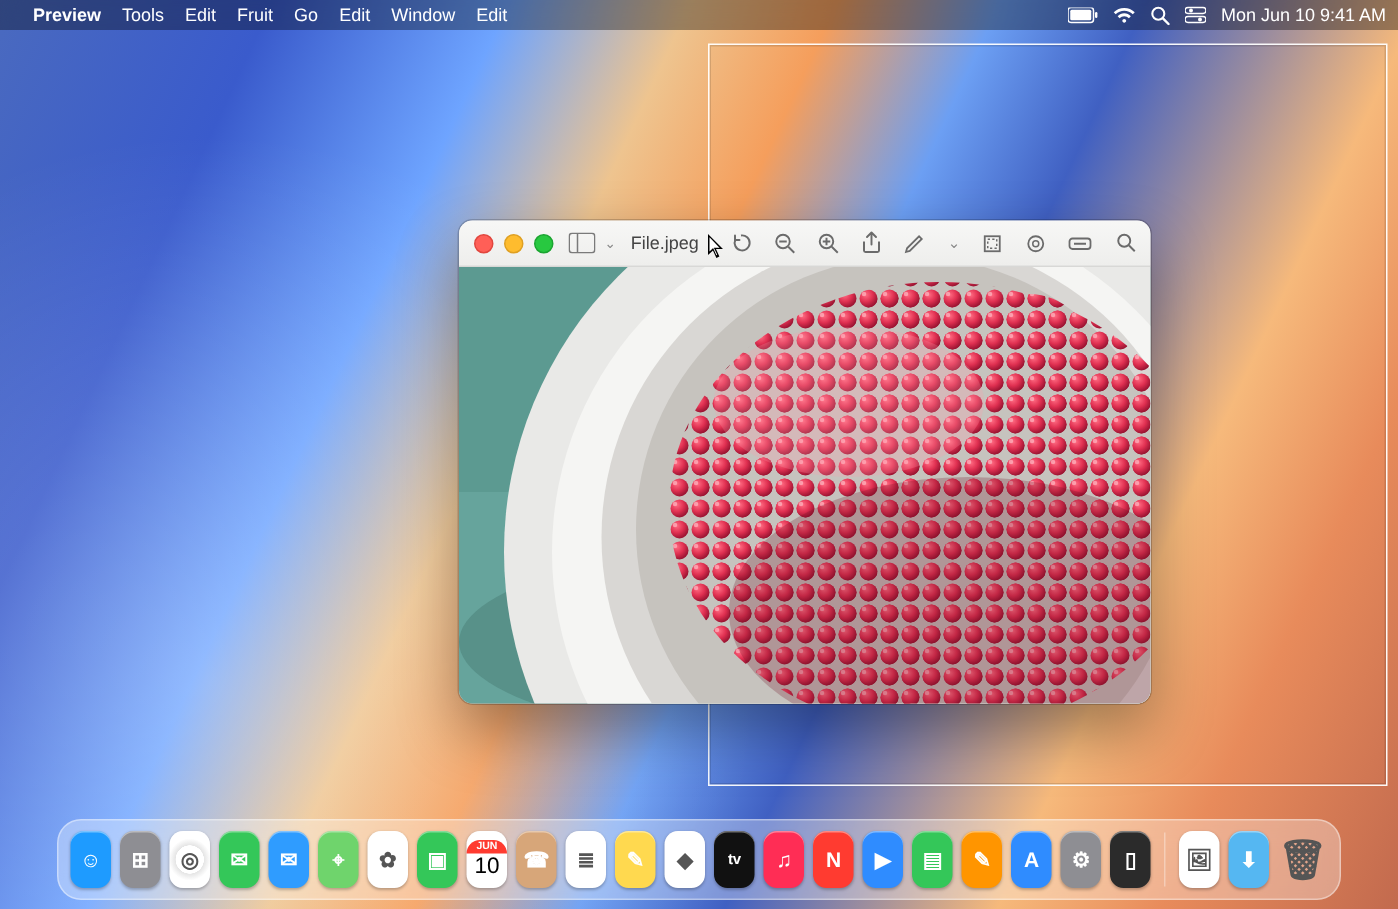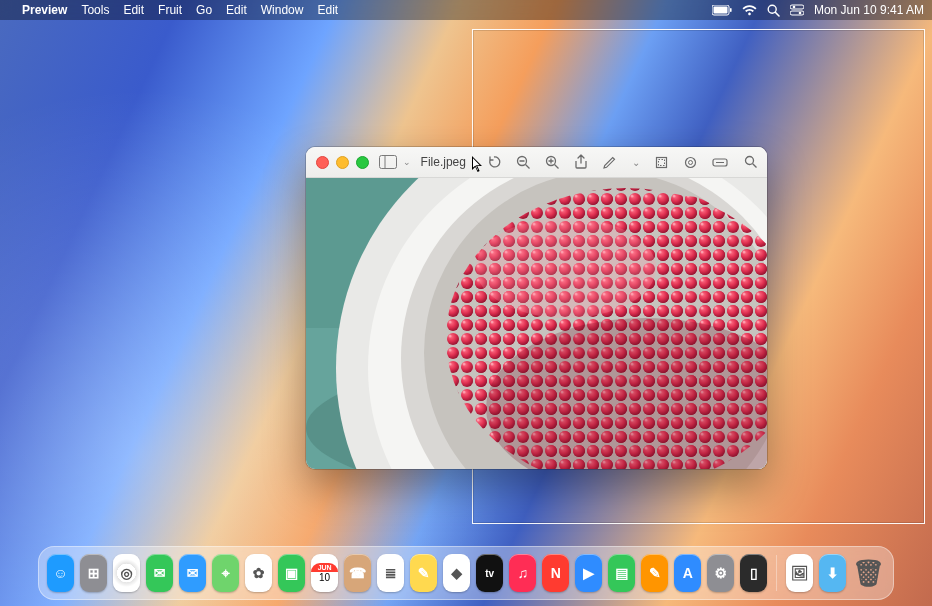--- a/index.html
+++ b/index.html
@@ -219,21 +219,21 @@
       <div class="app" style="background: rgb(30, 155, 255);">☺</div>
       <div class="app" style="background: rgb(142, 142, 147);">⊞</div>
       <div class="app" style="background: radial-gradient(circle, rgb(255, 255, 255) 40%, rgb(229, 229, 229) 41%, rgb(255, 255, 255) 60%); color: rgb(85, 85, 85);">◎</div>
       <div class="app" style="background: rgb(52, 199, 89);">✉</div>
       <div class="app" style="background: rgb(47, 156, 255);">✉</div>
       <div class="app" style="background: rgb(111, 212, 108);">⌖</div>
       <div class="app" style="background: rgb(255, 255, 255); color: rgb(85, 85, 85);">✿</div>
       <div class="app" style="background: rgb(52, 199, 89);">▣</div>
       <div class="app" style="background: rgb(255, 255, 255); flex-direction: column; color: rgb(0, 0, 0);">
         <div style="background:#ff3b30;color:#fff;font-size:7px;width:100%;text-align:center;border-radius:9px 9px 0 0;line-height:9px">JUN</div>
-        <div style="font-size:10px;font-weight:500">10</div>
+        <div style="font-size:15px;font-weight:500">10</div>
       </div>
       <div class="app" style="background: rgb(215, 166, 121);">☎</div>
       <div class="app" style="background: rgb(255, 255, 255); color: rgb(85, 85, 85);">≣</div>
       <div class="app" style="background: rgb(255, 217, 79);">✎</div>
       <div class="app" style="background: rgb(255, 255, 255); color: rgb(85, 85, 85);">◆</div>
       <div class="app" style="background: rgb(17, 17, 17); color: rgb(255, 255, 255); font-size: 10px;">tv</div>
       <div class="app" style="background: rgb(255, 45, 85);">♫</div>
       <div class="app" style="background: rgb(255, 59, 48);">N</div>
       <div class="app" style="background: rgb(47, 140, 255);">▶</div>
       <div class="app" style="background: rgb(52, 199, 89);">▤</div>

